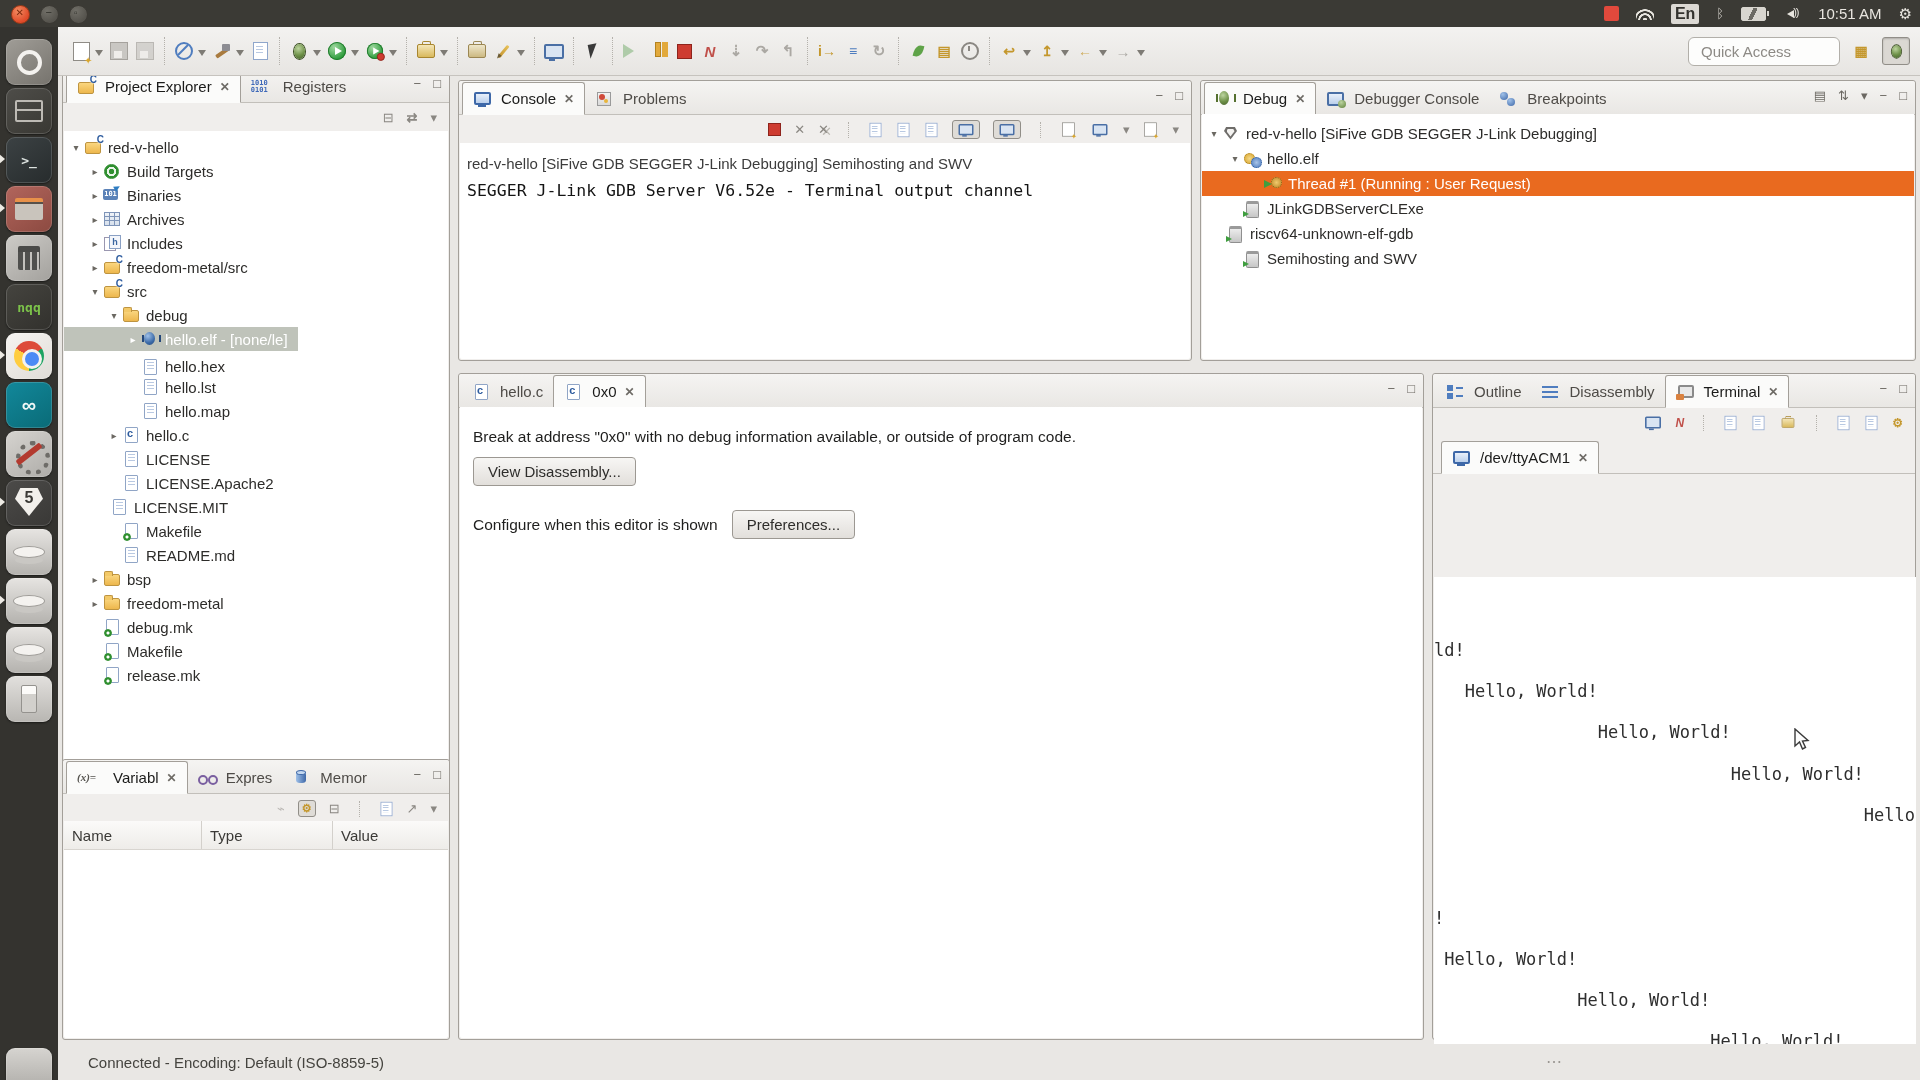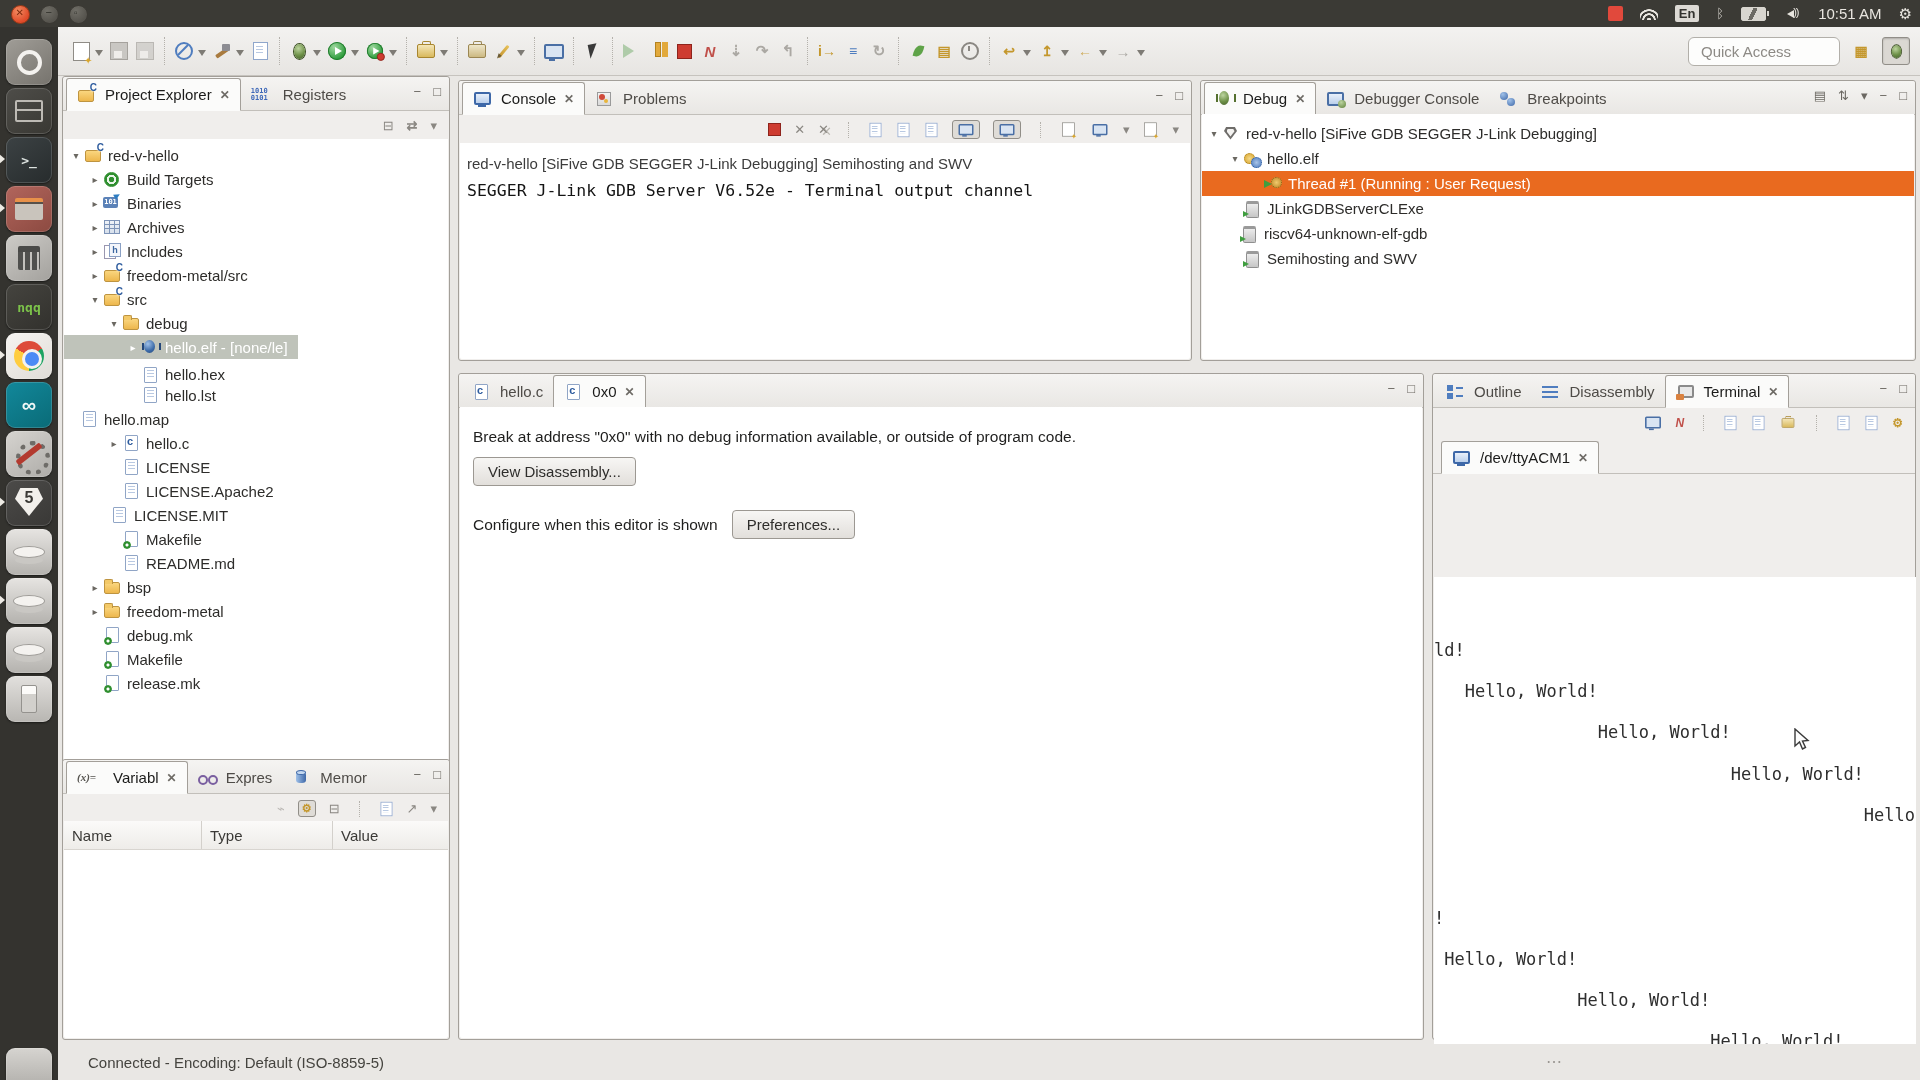--- a/index.html
+++ b/index.html
@@ -14,21 +14,21 @@
   .wc-close::before{content:'✕';position:absolute;left:3.5px;top:0.5px;font-size:10px;color:#7E2A0E;}
   .wc-min,.wc-max{background:radial-gradient(circle at 35% 30%,#716F68,#55534D 70%);border:1px solid #3B3934;}
   .wc-min{left:40px;} .wc-max{left:69px;}
   .wc-min::before{content:'−';position:absolute;left:4.5px;top:0;font-size:11px;color:#2E2D28;}
   .wc-max::before{content:'▫';position:absolute;left:4px;top:0.5px;font-size:10px;color:#2E2D28;}
   #menus{position:absolute;left:133px;top:0;height:27px;display:flex;align-items:center;gap:27px;}
   #menus span{cursor:default;}
   #indicators{position:absolute;right:8px;top:0;height:27px;display:flex;align-items:center;gap:17px;}
   .ind-red{width:15px;height:15px;background:#E1493C;border-radius:2px;}
   .ind-wifi{width:18px;height:13px;background:radial-gradient(circle at 50% 100%,#E8E5DF 0 2px,rgba(0,0,0,0) 2.5px 4.5px,#E8E5DF 5px 6.5px,rgba(0,0,0,0) 7px 8.5px,#E8E5DF 9px 10.5px,rgba(0,0,0,0) 11px);}
-  .ind-kb{background:#DCD9D4;color:#33322E;font-size:13px;font-weight:bold;padding:1px 4px;border-radius:2px;}
+  .ind-kb{background:#DCD9D4;color:#33322E;font-size:16px;font-weight:bold;padding:1px 4px;border-radius:2px;}
   .ind-bt{color:#C9C6C0;font-size:13px;}
   .ind-batt{position:relative;width:23px;height:12px;border:1px solid #D8D5CF;border-radius:2px;
             background:linear-gradient(115deg,#D8D5CF 40%,#6B6963 40% 55%,#D8D5CF 55%);}
   .ind-batt::after{content:'';position:absolute;right:-4px;top:3px;width:2px;height:5px;background:#D8D5CF;}
   .ind-vol{position:relative;width:18px;height:14px;}
   .ind-vol::before{content:'';position:absolute;left:0;top:3px;border:4px solid transparent;border-right:7px solid #E8E5DF;}
   .ind-vol::after{content:'))';position:absolute;left:10px;top:-1px;font-size:11px;color:#E8E5DF;letter-spacing:-1px;}
   .ind-gear{color:#E8E5DF;font-size:15px;}
 
   
@@ -214,21 +214,21 @@
   .ic-termtab::before{content:'';position:absolute;left:2px;top:1px;width:12px;height:9px;border:2px solid #8A8A8A;background:#E8E8E8;border-radius:2px;}
   .ic-termtab::after{content:'';position:absolute;left:0;bottom:0;width:8px;height:6px;background:#D9813F;border-radius:1px;}
   .ic-vars::before{content:'(x)=';position:absolute;left:0;top:1px;font:italic bold 11px "Liberation Serif",serif;color:#55534F;}
   .ic-vars{width:26px;}
   .ic-expr::before{content:'';position:absolute;left:0;top:5px;width:6px;height:6px;border:2px solid #7A5FA0;border-radius:50%;}
   .ic-expr::after{content:'';position:absolute;left:10px;top:5px;width:6px;height:6px;border:2px solid #7A5FA0;border-radius:50%;}
   .ic-mem::before{content:'';position:absolute;left:4px;top:2px;width:10px;height:11px;background:linear-gradient(90deg,#9FC0E8,#3E68A8);border-radius:4px/3px;}
   .ic-mem::after{content:'';position:absolute;left:4px;top:0;width:10px;height:5px;border-radius:50%;background:#C4D8F0;border:1px solid #3E68A8;box-sizing:border-box;}
 
   
-  #pe-panel{left:62px;top:76px;width:388px;height:738px;}
+  #pe-panel{left:62px;top:68px;width:388px;height:738px;}
   #pe-panel .content{top:62px;}
   #vars-panel{left:62px;top:759px;width:388px;height:281px;}
   #vars-panel .content{top:61px;}
   #console-panel{left:458px;top:80px;width:734px;height:281px;}
   #console-panel .content{top:62px;}
   #debug-panel{left:1200px;top:80px;width:716px;height:281px;}
   #debug-panel .content{top:33px;}
   #editor-panel{left:458px;top:373px;width:966px;height:667px;}
   #editor-panel .content{top:33px;}
   #term-panel{left:1432px;top:373px;width:484px;height:667px;}
@@ -544,21 +544,21 @@
         <div class="trow" style="padding-left: 61px; align-items: flex-end;">
           <span class="exp"></span>
           <span class="ic ic-file"></span>
           <span class="lbl">hello.hex</span>
         </div>
         <div class="trow" style="padding-left: 61px; text-align: center;">
           <span class="exp"></span>
           <span class="ic ic-file"></span>
           <span class="lbl">hello.lst</span>
         </div>
-        <div class="trow" style="">
+        <div class="trow" style="padding-left: 61px;">
           <span class="exp"></span>
           <span class="ic ic-file"></span>
           <span class="lbl">hello.map</span>
         </div>
         <div class="trow" style="padding-left: 42px;">
           <span class="exp">▸</span>
           <span class="ic ic-cfile"></span>
           <span class="lbl">hello.c</span>
         </div>
         <div class="trow" style="padding-left: 42px;">
@@ -753,21 +753,21 @@
         <div class="drow selected" style="padding-left: 46px;">
           <span class="exp"></span>
           <span class="ic ic-thread"></span>
           <span class="lbl">Thread #1 (Running : User Request)</span>
         </div>
         <div class="drow" style="padding-left: 25px;">
           <span class="exp"></span>
           <span class="ic ic-proc"></span>
           <span class="lbl">JLinkGDBServerCLExe</span>
         </div>
-        <div class="drow" style="padding-left: 22px;">
+        <div class="drow" style="padding-left: 8px;">
           <span class="exp"></span>
           <span class="ic ic-proc"></span>
           <span class="lbl">riscv64-unknown-elf-gdb</span>
         </div>
         <div class="drow" style="padding-left: 25px;">
           <span class="exp"></span>
           <span class="ic ic-proc"></span>
           <span class="lbl">Semihosting and SWV</span>
         </div>
       </div>

